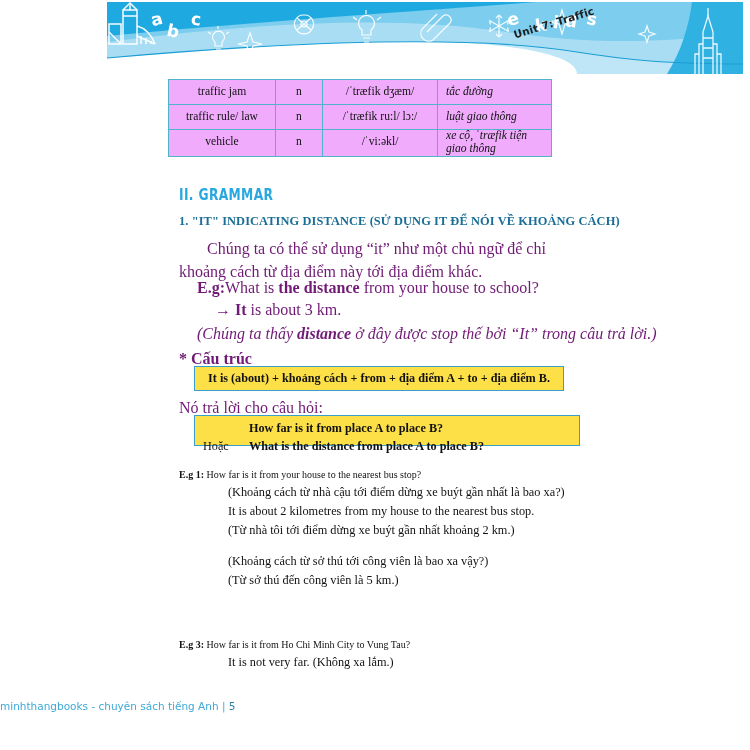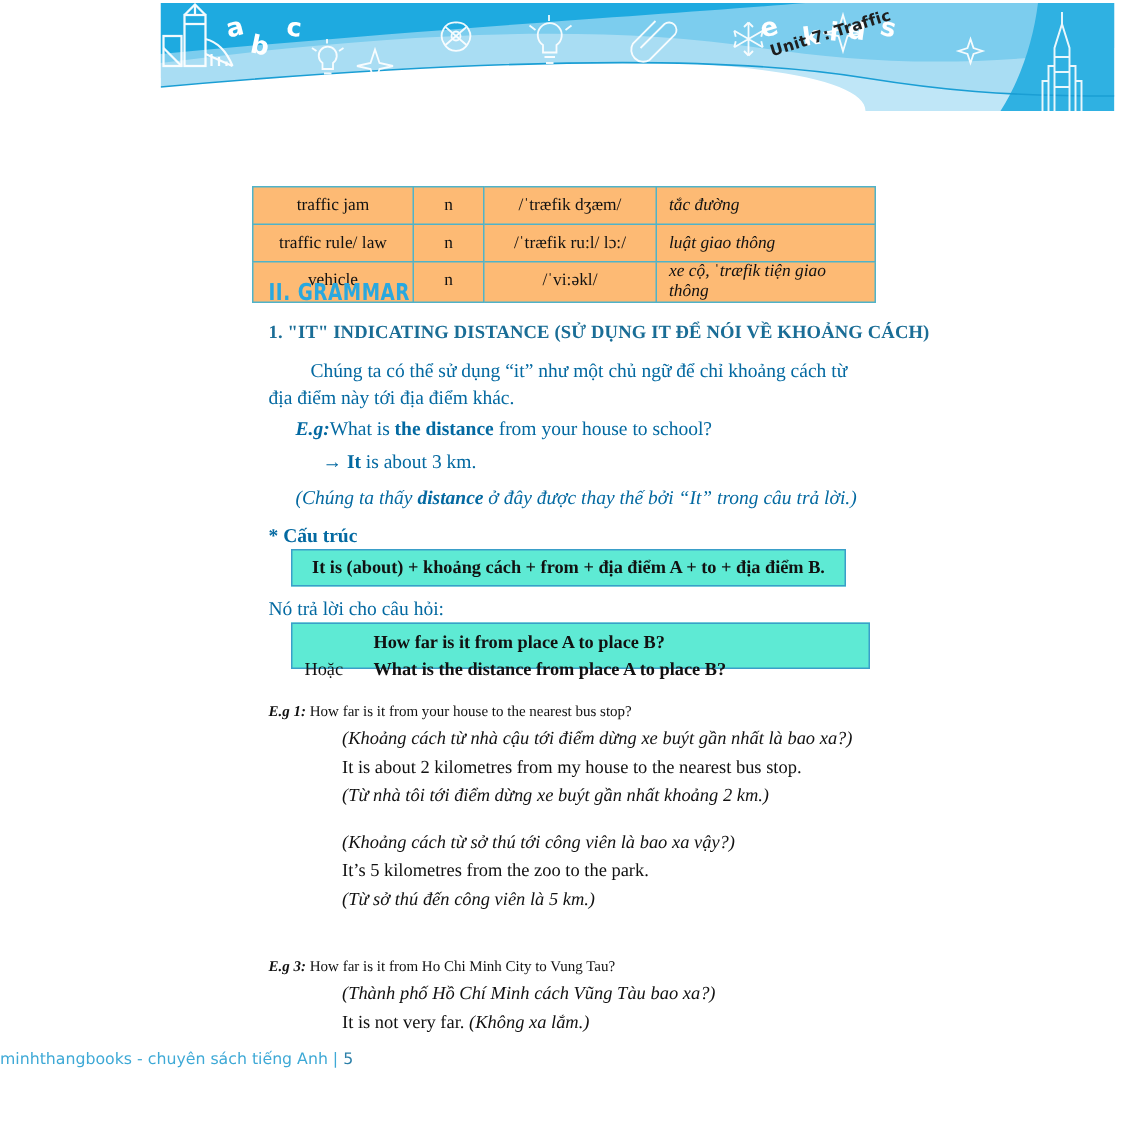--- a/index.html
+++ b/index.html
@@ -62,24 +62,23 @@
     font-weight:bold;font-size:17px;
   }
   .ab-a{left:22px;top:3px;transform:rotate(-14deg);}
   .ab-b{left:38px;top:15px;transform:rotate(12deg);}
   .ab-c{left:62px;top:3px;transform:rotate(6deg);}
 
   
   .vocab{
     position:absolute;
     left:168px; top:79px;
-    width:416px;
+    width:384px;
     border-collapse:collapse;
-    background:#fdba74;
-    margin-top:45px;
+    background:#f0abfc;
   }
   .vocab td{
     border:1.4px solid #4fb3c9;
     height:24px;
     font-size:11.6px;
     padding:0 5px;
     line-height:1.1;
   }
   .vocab td.c-word{width:96px;text-align:center;}
   .vocab td.c-pos {width:36px;text-align:center;}
@@ -101,33 +100,33 @@
     position:absolute;left:179px;top:214px;
     color:#1a6d96;
     font-family:"Liberation Serif", serif;
     font-weight:bold;
     font-size:12.4px;
     letter-spacing:.1px;
     white-space:nowrap;
   }
 
   
-  .t{position:absolute;font-size:13px;line-height:1.42;color:#0369a1;}
-  .i{font-style:italic;}
+  .t{position:absolute;font-size:16px;line-height:1.42;color:#701a75;}
+  .i{}
   .b{font-weight:bold;}
 
   .p-intro{left:179px;top:238px;width:403px;text-indent:28px;text-align:left;}
   .p-eg1  {left:197px;top:277px;}
   .p-arrow{left:215px;top:299px;text-align:right;}
   .p-note1{left:197px;top:323px;font-style:italic;}
   .p-cautruc{left:179px;top:348px;font-weight:bold;}
 
   .box{
     position:absolute;
-    background:#5eead4;
+    background:#fde047;
     border:1.3px solid #3a9fc9;
     box-sizing:border-box;
   }
   .box1{
     left:194px;top:366px;width:370px;height:25px;
     display:flex;align-items:center;justify-content:center;
   }
   .box1 .bt{font-weight:bold;font-size:12.2px;}
   .p-noTraLoi{left:179px;top:397px;}
   .box2{
@@ -284,21 +283,21 @@
 
   <div class="t p-eg1">
     <span class="i b">E.g:</span><span>What is </span><span class="b">the distance</span><span> from your house to school?</span>
   </div>
 
   <div class="t p-arrow">
     <span>→</span> <span class="b">It</span><span> is about 3 km.</span>
   </div>
 
   <div class="t p-note1">
-    <span>(Chúng ta thấy </span><span class="b">distance</span><span> ở đây được thay thế bởi “It” trong câu trả lời.)</span>
+    <span>(Chúng ta thấy </span><span class="b">distance</span><span> ở đây được stop thế bởi “It” trong câu trả lời.)</span>
   </div>
 
   <div class="t p-cautruc">* Cấu trúc</div>
 
   <div class="box box1">
     <span class="bt">It is (about) + khoảng cách + from + địa điểm A + to + địa điểm B.</span>
   </div>
 
   <div class="t p-noTraLoi">Nó trả lời cho câu hỏi:</div>
 
@@ -317,29 +316,27 @@
     <div class="eg-head">
       <span class="i b">E.g 1:</span><span> How far is it from your house to the nearest bus stop?</span>
     </div>
     <div class="eg-line i">(Khoảng cách từ nhà cậu tới điểm dừng xe buýt gần nhất là bao xa?)</div>
     <div class="eg-line">It is about 2 kilometres from my house to the nearest bus stop.</div>
     <div class="eg-line i">(Từ nhà tôi tới điểm dừng xe buýt gần nhất khoảng 2 km.)</div>
   </div>
 
   <div class="eg-block eg2">
     <div class="eg-line i">(Khoảng cách từ sở thú tới công viên là bao xa vậy?)</div>
-    <div class="eg-line">It’s 5 kilometres from the zoo to the park.</div>
     <div class="eg-line i">(Từ sở thú đến công viên là 5 km.)</div>
   </div>
 
   <div class="eg-block eg3">
     <div class="eg-head">
       <span class="i b">E.g 3:</span><span> How far is it from Ho Chi Minh City to Vung Tau?</span>
     </div>
-    <div class="eg-line i">(Thành phố Hồ Chí Minh cách Vũng Tàu bao xa?)</div>
     <div class="eg-line">
       <span>It is not very far. </span><span class="i">(Không xa lắm.)</span>
     </div>
   </div>
 
   <div class="footer">
     <span>minhthangbooks - chuyên sách tiếng Anh</span><span> | </span><span class="pg">5</span>
   </div>
 
 </div>

